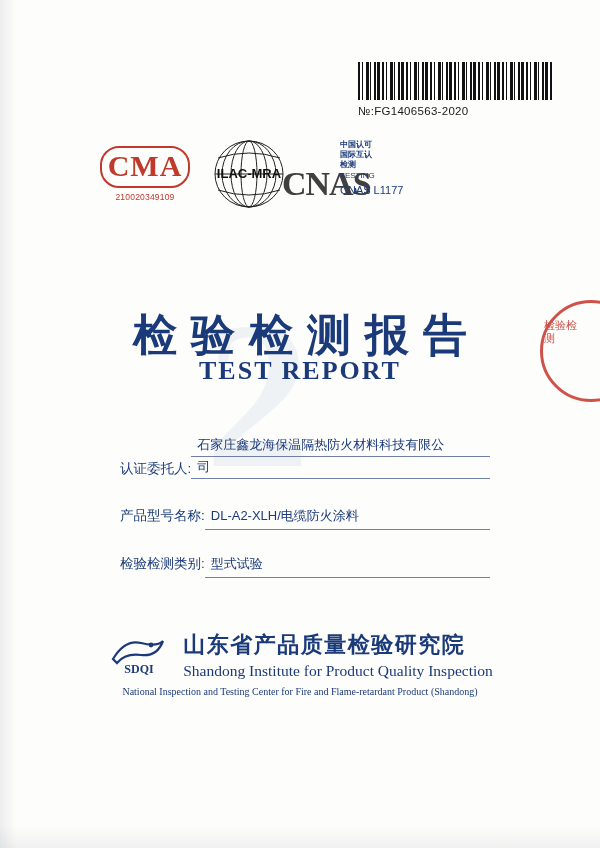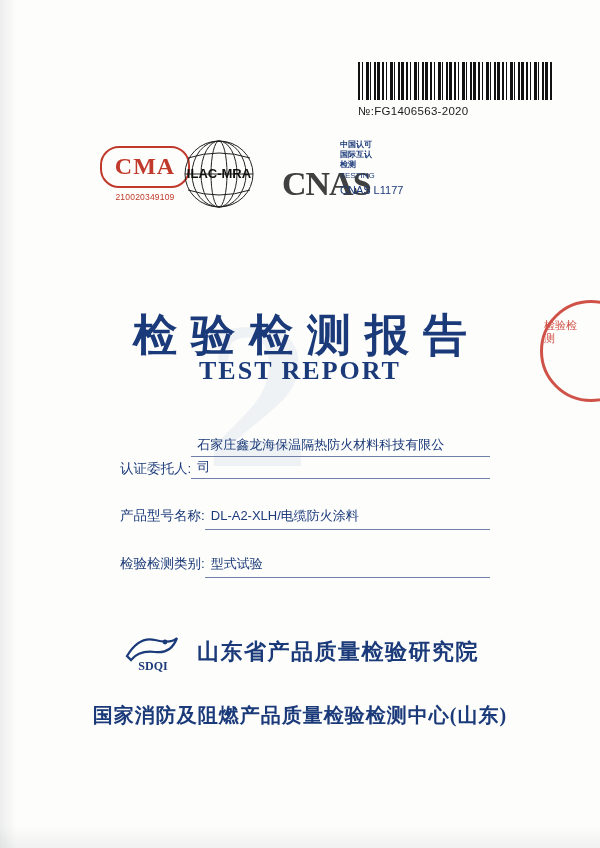--- a/index.html
+++ b/index.html
@@ -73,36 +73,36 @@
     left: 0;
     top: 8px;
     text-align: center;
   }
   .cma-mark {
     width: 86px;
     height: 38px;
     border: 2.5px solid #c0392b;
     border-radius: 19px;
     color: #c0392b;
-    font-size: 24px;
+    font-size: 30px;
     font-weight: bold;
     font-family: "Liberation Serif", serif;
     letter-spacing: 1px;
     line-height: 36px;
     text-align: center;
   }
   .cma-num {
     font-size: 8.5px;
     color: #c0392b;
     margin-top: 4px;
     letter-spacing: 0.2px;
   }
   .ilac {
     position: absolute;
-    left: 72px;
+    left: 102px;
     top: 0px;
     width: 94px;
     height: 72px;
   }
   .ilac svg { display:block; }
   .cnas {
     position: absolute;
     left: 182px;
     top: 6px;
     color: #404040;
@@ -377,19 +377,20 @@
     <div class="inst-row">
       <div class="sdqi-logo">
         <svg width="64" height="44" viewBox="0 0 64 44" aria-hidden="true">
           <path d="M6 26 Q18 6 34 10 Q50 14 56 8 Q50 24 34 22 Q18 20 10 30 Z" fill="none" stroke="#1b3a7a" stroke-width="2.2"></path>
           <circle cx="44" cy="12" r="2.4" fill="#1b3a7a"></circle>
           <text x="32" y="40" font-family="Liberation Serif, serif" font-size="12" font-weight="bold" fill="#1b3a7a" text-anchor="middle">SDQI</text>
         </svg>
       </div>
       <div class="inst-text">
         <div class="inst-cn">山东省产品质量检验研究院</div>
+        <div class="inst-en">Shandong Institute for Product Quality Inspection</div>
       </div>
     </div>
 
-    <div class="center-cn">国家消防及阻燃产品质量检验检测中心(山东)</div>
+    <div class="center-en">National Inspection and Testing Center for Fire and Flame-retardant Product (Shandong)</div>
   </div>
 
 </div>
 
 </body></html>

